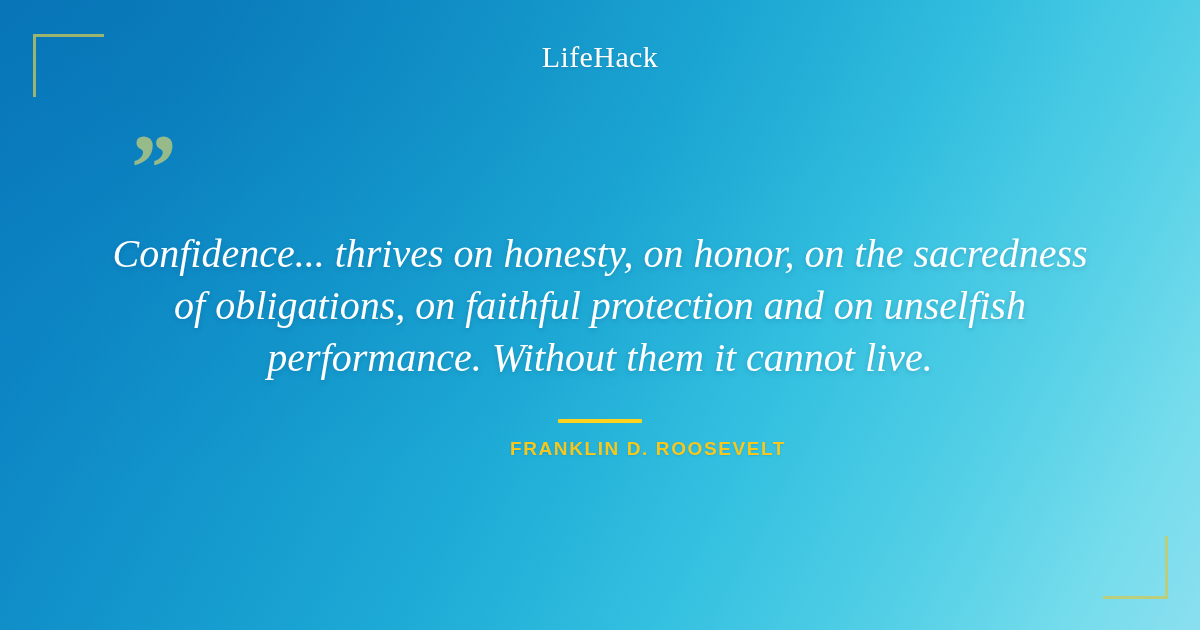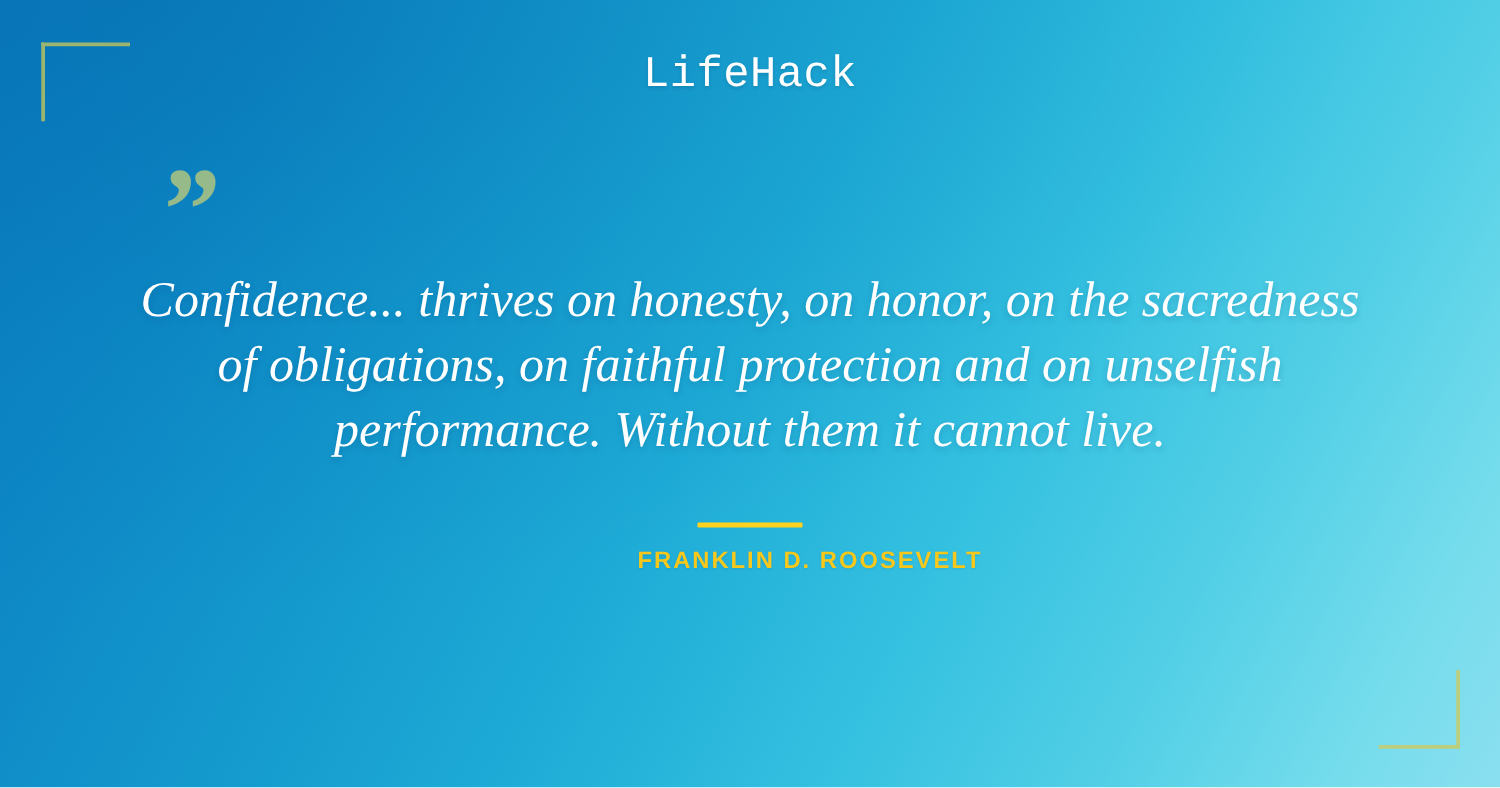--- a/index.html
+++ b/index.html
@@ -61,22 +61,22 @@
     opacity: 0.9;
   }
 
   
   .brand {
     position: absolute;
     top: 40px;
     left: 0;
     width: 100%;
     text-align: center;
-    font-family: Liberation Mono, monospace;
-    font-size: 35px;
+    font-family: Liberation Serif, serif;
+    font-size: 30px;
     letter-spacing: 0.4px;
     color: #ffffff;
     font-weight: 400;
     text-shadow: 0 1px 3px rgba(0,0,0,0.12);
   }
 
   
   .quote-glyph {
     position: absolute;
     left: 126px;
@@ -98,21 +98,21 @@
     right: 90px;
     top: 212px;
     text-align: center;
   }
   .quote-text {
     font-family: "Liberation Serif", "DejaVu Serif", serif;
     font-style: italic;
     font-size: 40px;
     line-height: 1.30;
     color: #ffffff;
-    margin: 2px;
+    margin: 16px;
     text-shadow: 0 2px 5px rgba(0, 70, 110, 0.22);
   }
 
   
   .divider-wrap {
     position: absolute;
     left: 0;
     top: 409px;
     width: 100%;
     text-align: center;

